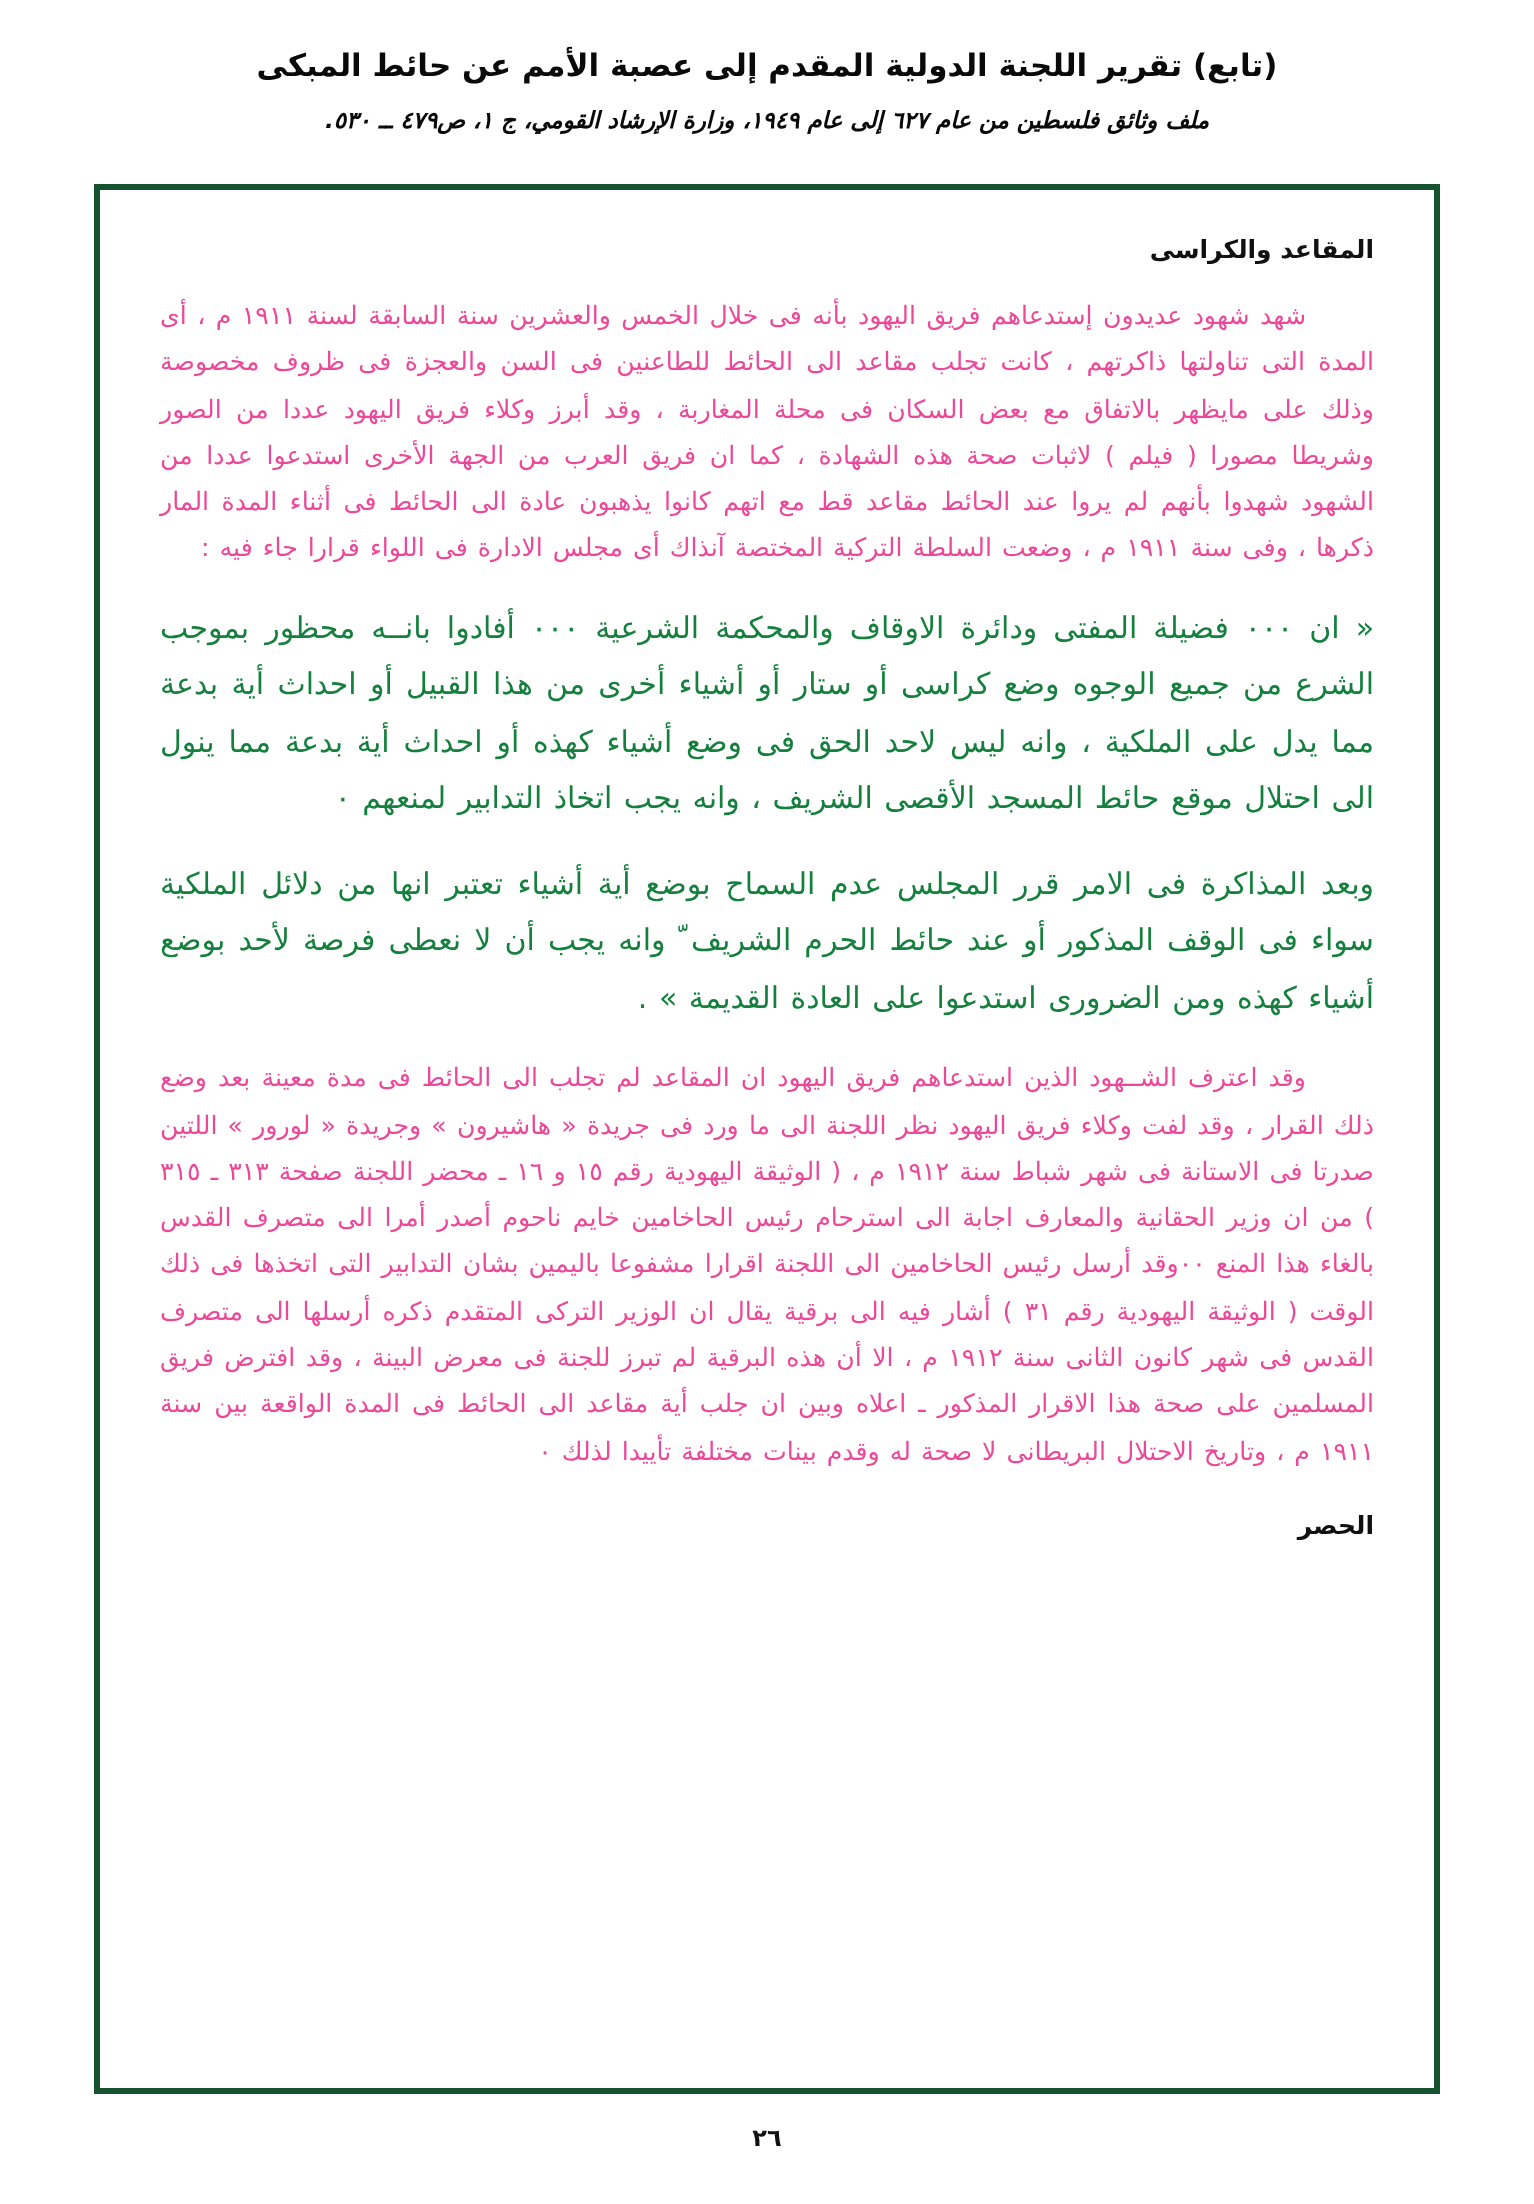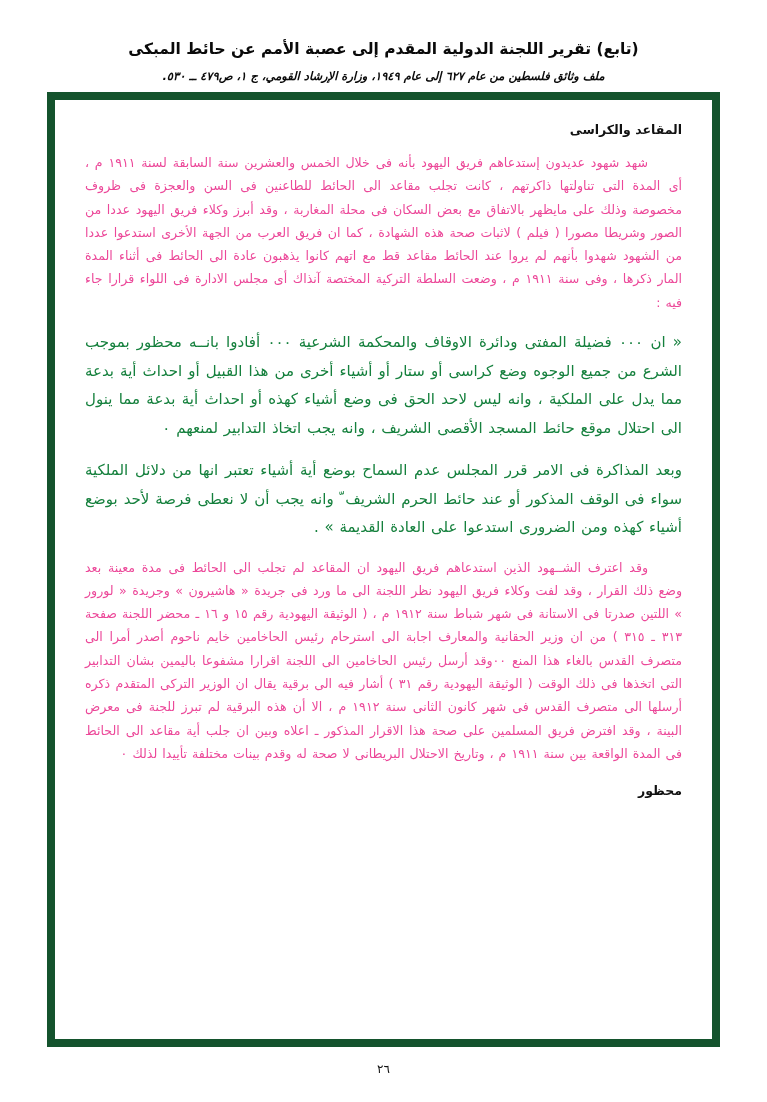--- a/index.html
+++ b/index.html
@@ -17,21 +17,21 @@
   }
   .page {
     width: 767px;
     height: 1102px;
     position: relative;
     box-sizing: border-box;
     padding: 0;
   }
   .header {
     text-align: center;
-    padding-top: 38px;
+    padding-top: 22px;
   }
   .header-title {
     font-family: "DejaVu Sans", sans-serif;
     font-size: 15.5px;
     font-weight: bold;
     color: #0a0a0a;
     letter-spacing: 0;
     line-height: 1.5;
     direction: rtl;
   }
@@ -44,21 +44,21 @@
     line-height: 1.5;
     direction: rtl;
     font-style: italic;
   }
   .frame {
     position: absolute;
     top: 92px;
     left: 47px;
     width: 673px;
     height: 955px;
-    border: 8px solid #14532d;
+    border: 3px solid #14532d;
     box-sizing: border-box;
     background: #ffffff;
   }
   .frame-inner {
     position: absolute;
     top: 16px;
     left: 30px;
     right: 30px;
     bottom: 10px;
     direction: rtl;
@@ -104,20 +104,21 @@
   .page-number {
     position: absolute;
     bottom: 26px;
     left: 0;
     width: 100%;
     text-align: center;
     font-family: "DejaVu Sans", sans-serif;
     font-size: 12px;
     color: #111;
     direction: rtl;
+    font-weight: bold;
   }
 </style>
 </head>
 <body>
 
 <div class="page">
 
   <div class="header">
     <div class="header-title">(تابع) تقرير اللجنة الدولية المقدم إلى عصبة الأمم عن حائط المبكى</div>
     <div class="header-sub">ملف وثائق فلسطين من عام ٦٢٧ إلى عام ١٩٤٩، وزارة الإرشاد القومي، ج ١، ص٤٧٩ ــ ٥٣٠.</div>
@@ -126,20 +127,20 @@
   <div class="frame">
     <div class="frame-inner">
 
       <div class="sec-heading">المقاعد والكراسى</div>
 
       <p class="para indent">شهد شهود عديدون إستدعاهم فريق اليهود بأنه فى خلال الخمس والعشرين سنة السابقة لسنة ١٩١١ م ، أى المدة التى تناولتها ذاكرتهم ، كانت تجلب مقاعد الى الحائط للطاعنين فى السن والعجزة فى ظروف مخصوصة وذلك على مايظهر بالاتفاق مع بعض السكان فى محلة المغاربة ، وقد أبرز وكلاء فريق اليهود عددا من الصور وشريطا مصورا ( فيلم ) لاثبات صحة هذه الشهادة ، كما ان فريق العرب من الجهة الأخرى استدعوا عددا من الشهود شهدوا بأنهم لم يروا عند الحائط مقاعد قط مع اتهم كانوا يذهبون عادة الى الحائط فى أثناء المدة المار ذكرها ، وفى سنة ١٩١١ م ، وضعت السلطة التركية المختصة آنذاك أى مجلس الادارة فى اللواء قرارا جاء فيه :</p>
       <p class="quote">« ان ٠٠٠ فضيلة المفتى ودائرة الاوقاف والمحكمة الشرعية ٠٠٠ أفادوا بانــه محظور بموجب الشرع من جميع الوجوه وضع كراسى أو ستار أو أشياء أخرى من هذا القبيل أو احداث أية بدعة مما يدل على الملكية ، وانه ليس لاحد الحق فى وضع أشياء كهذه أو احداث أية بدعة مما ينول الى احتلال موقع حائط المسجد الأقصى الشريف ، وانه يجب اتخاذ التدابير لمنعهم ٠</p>
       <p class="quote indent">وبعد المذاكرة فى الامر قرر المجلس عدم السماح بوضع أية أشياء تعتبر انها من دلائل الملكية سواء فى الوقف المذكور أو عند حائط الحرم الشريف ّ وانه يجب أن لا نعطى فرصة لأحد بوضع أشياء كهذه ومن الضرورى استدعوا على العادة القديمة » .</p>
       <p class="para indent">وقد اعترف الشــهود الذين استدعاهم فريق اليهود ان المقاعد لم تجلب الى الحائط فى مدة معينة بعد وضع ذلك القرار ، وقد لفت وكلاء فريق اليهود نظر اللجنة الى ما ورد فى جريدة « هاشيرون » وجريدة « لورور » اللتين صدرتا فى الاستانة فى شهر شباط سنة ١٩١٢ م ، ( الوثيقة اليهودية رقم ١٥ و ١٦ ـ محضر اللجنة صفحة ٣١٣ ـ ٣١٥ ) من ان وزير الحقانية والمعارف اجابة الى استرحام رئيس الحاخامين خايم ناحوم أصدر أمرا الى متصرف القدس بالغاء هذا المنع ٠٠وقد أرسل رئيس الحاخامين الى اللجنة اقرارا مشفوعا باليمين بشان التدابير التى اتخذها فى ذلك الوقت ( الوثيقة اليهودية رقم ٣١ ) أشار فيه الى برقية يقال ان الوزير التركى المتقدم ذكره أرسلها الى متصرف القدس فى شهر   كانون الثانى سنة ١٩١٢ م ، الا أن هذه البرقية لم تبرز للجنة فى معرض البينة ، وقد افترض فريق المسلمين على صحة هذا الاقرار المذكور ـ اعلاه وبين ان جلب أية مقاعد الى الحائط فى المدة الواقعة بين سنة ١٩١١ م ، وتاريخ الاحتلال البريطانى لا صحة له وقدم بينات مختلفة تأييدا لذلك ٠</p>
 
-      <div class="sec-heading tight">محظور</div>
+      <div class="sec-heading tight">الحصر</div>
 
     </div>
   </div>
 
   <div class="page-number">٢٦</div>
 
 </div>
 
 </body></html>

